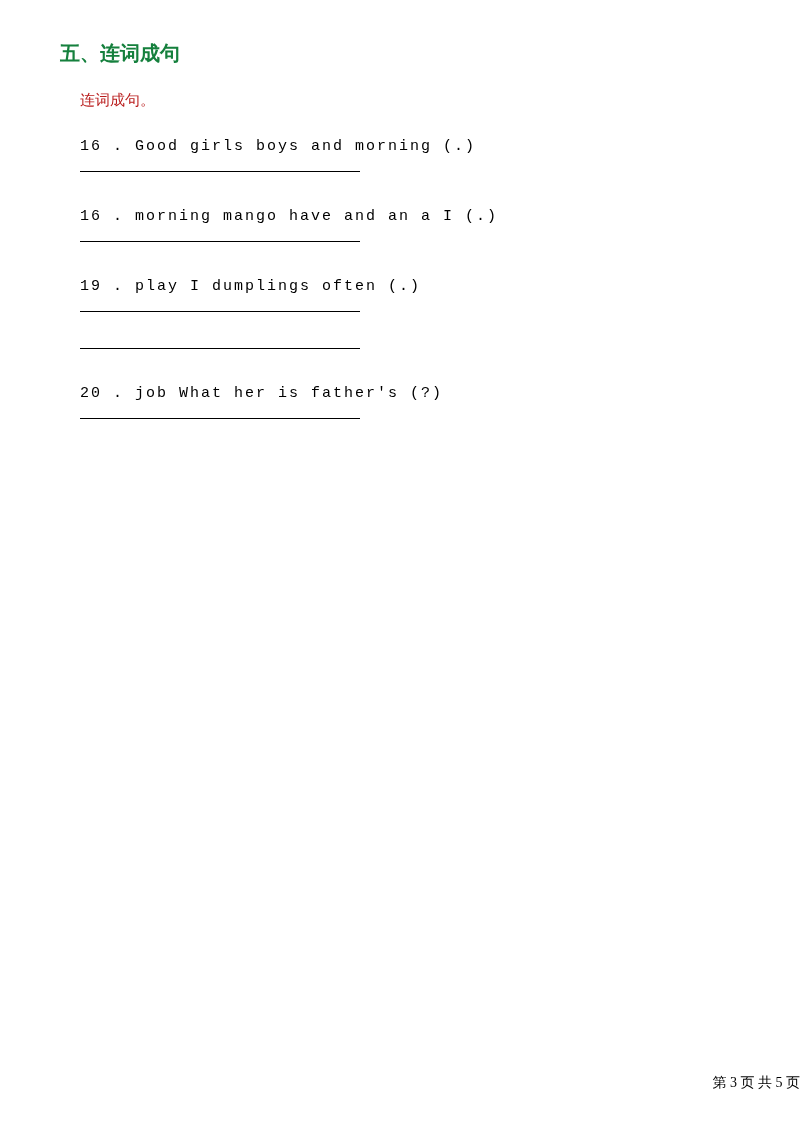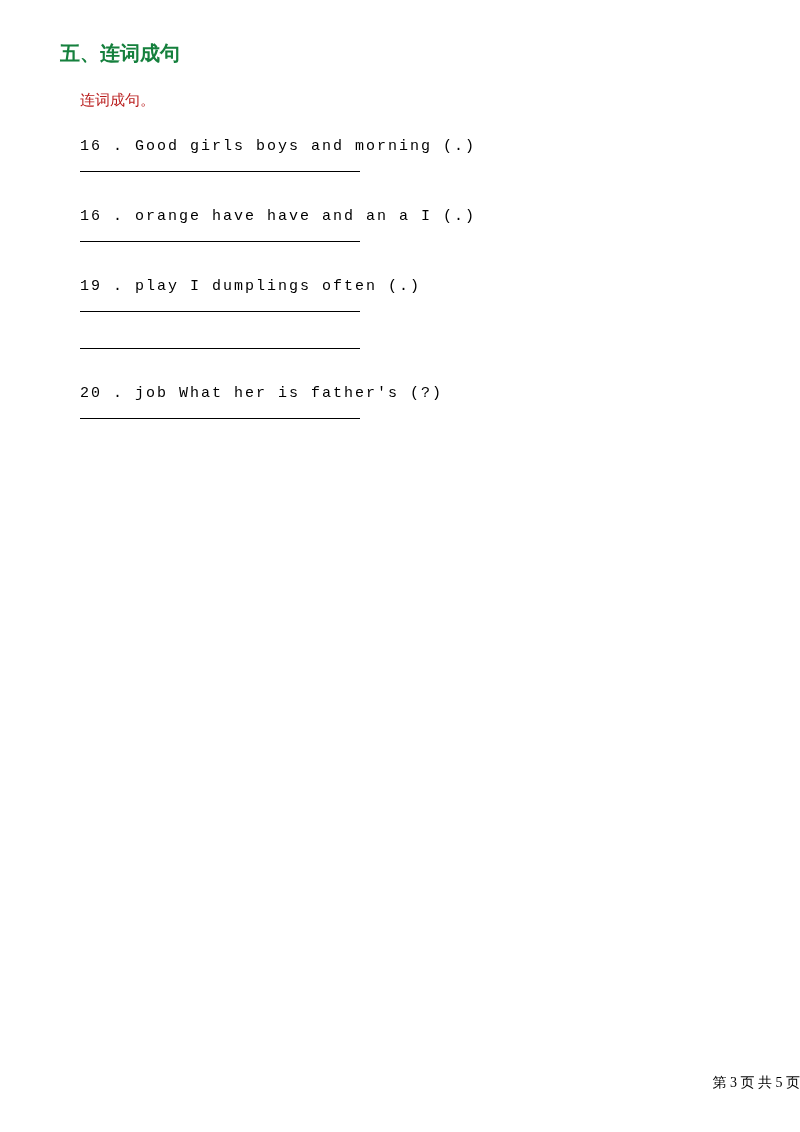--- a/index.html
+++ b/index.html
@@ -86,21 +86,21 @@
       <span> . </span>
       <span>Good   girls    boys    and    morning (.)</span>
     </div>
     <div class="answer-line"></div>
   </div>
 
   <div class="exercise-item">
     <div class="question-line">
       <span>16</span>
       <span> . </span>
-      <span>orange  have  have  and  an  a  I (.)</span>
+      <span>morning  mango  have  and  an  a  I (.)</span>
     </div>
     <div class="answer-line"></div>
   </div>
 
   <div class="exercise-item">
     <div class="question-line">
       <span>19</span>
       <span> . </span>
       <span>play   I   dumplings   often (.)</span>
     </div>

